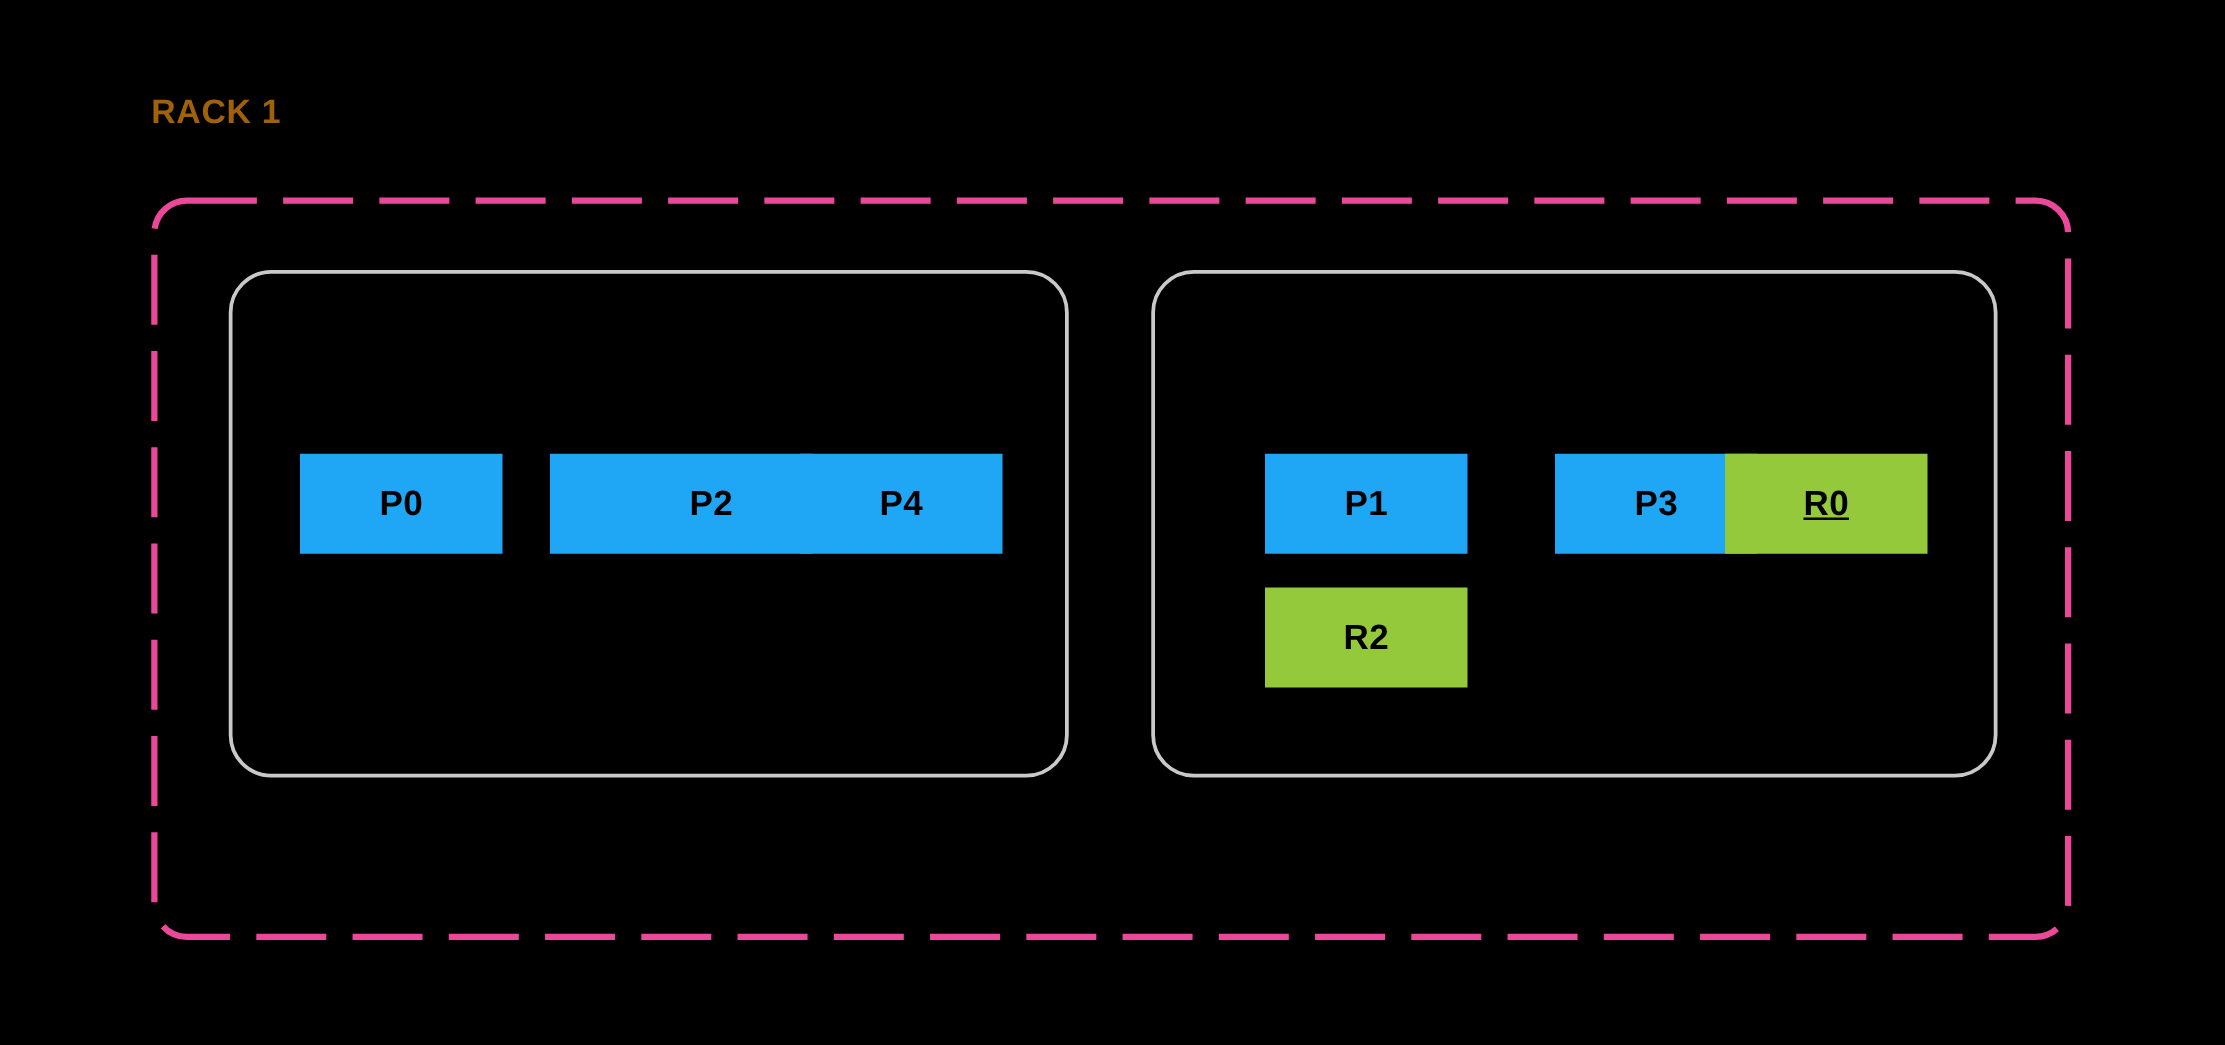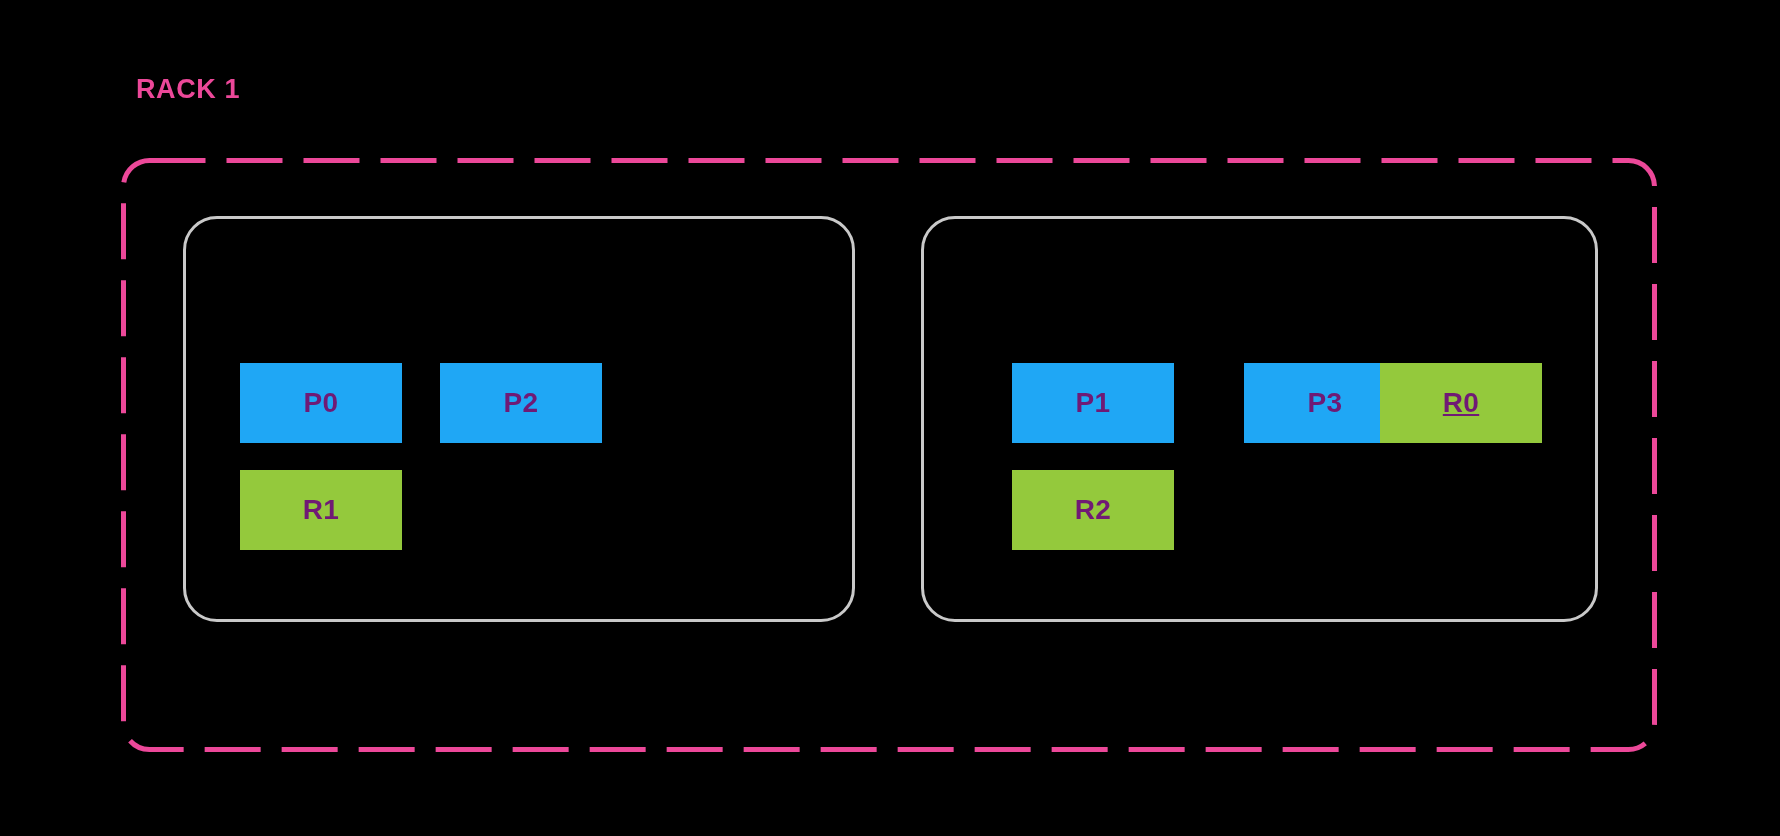--- a/index.html
+++ b/index.html
@@ -17,26 +17,26 @@
     position: relative;
     width: 1780px;
     height: 836px;
     background: #000000;
     overflow: hidden;
   }
 
   
   .rack-label {
     position: absolute;
-    left: 136px;
+    left: 121px;
     top: 76px;
     font-size: 27px;
     font-weight: bold;
     letter-spacing: 0.6px;
-    color: #ec4899;
+    color: #a16207;
     white-space: nowrap;
     line-height: 1;
   }
 
   
   .rack-boundary {
     position: absolute;
     left: 121px;
     top: 158px;
     width: 1536px;
@@ -75,37 +75,37 @@
   }
 
   
   .unit {
     position: absolute;
     width: 162px;
     height: 80px;
     display: flex;
     align-items: center;
     justify-content: center;
-    color: #701a75;
+    color: #000000;
     font-size: 28px;
     font-weight: bold;
     letter-spacing: 0.3px;
     line-height: 1;
     user-select: none;
   }
   .unit.primary { background: #1fa7f5; }
   .unit.replica { background: #94c93c; }
 
   
   .row-top    { top: 363px; }
   .row-bottom { top: 470px; }
 
   
   .col-l0 { left: 240px; }
-  .col-l1 { left: 440px; }
+  .col-l1 { left: 440px; padding-left: 48px; }
   .col-l2 { left: 640px; }
 
   
   .col-r0 { left: 980px; margin-left: 32px; }
   .col-r1 { left: 1244px; }
   .col-r2 { left: 1380px; text-decoration: underline; }
 </style>
 </head>
 <body>
 
@@ -118,22 +118,22 @@
       <rect x="2.5" y="2.5" width="1531" height="589" rx="26" ry="26" fill="none" stroke="#ec4899" stroke-width="5" stroke-dasharray="56 21" stroke-linecap="butt"></rect>
     </svg>
   </div>
 
   <div class="node-panel" id="node-panel-0"></div>
 
   <div class="node-panel" id="node-panel-1"></div>
 
   <div class="unit primary row-top col-l0">P0</div>
   <div class="unit primary row-top col-l1">P2</div>
+  <div class="unit primary row-top col-l2">P4</div>
 
-  <div class="unit replica row-bottom col-l0">R1</div>
 
   <div class="unit primary row-top col-r0">P1</div>
   <div class="unit primary row-top col-r1">P3</div>
   <div class="unit replica row-top col-r2">R0</div>
 
   <div class="unit replica row-bottom col-r0">R2</div>
 
 </div>
 
 </body></html>

